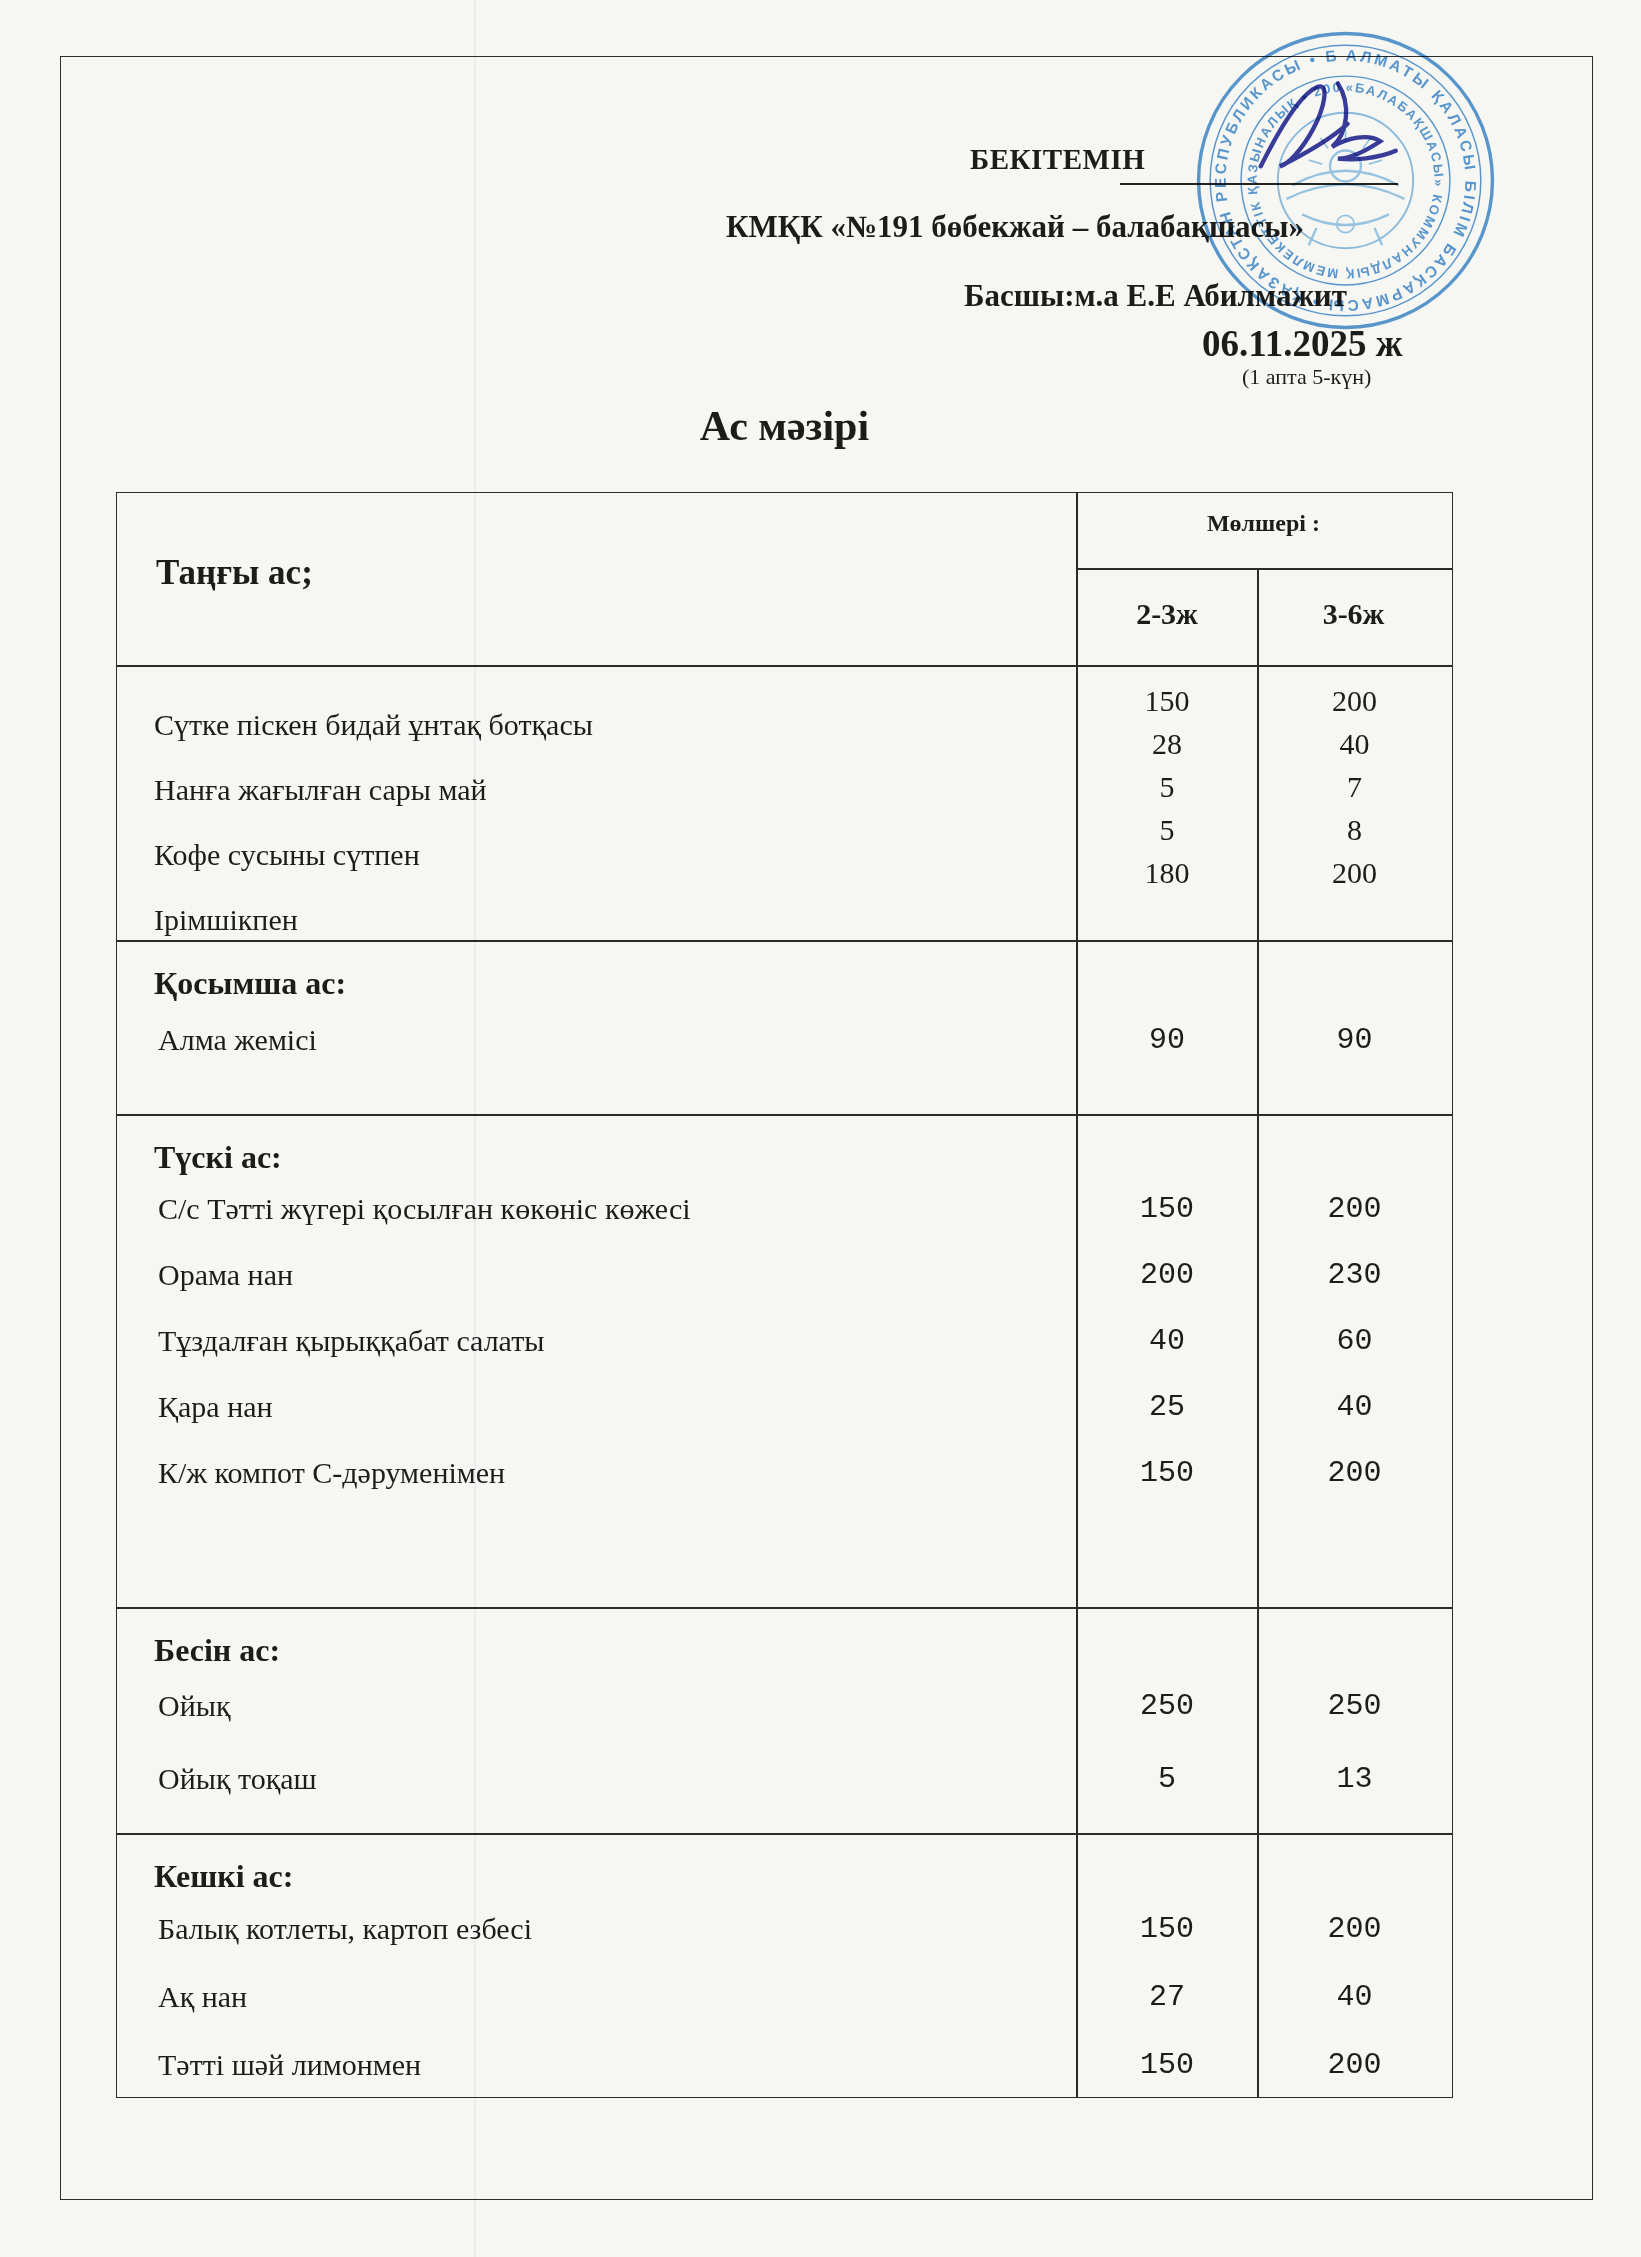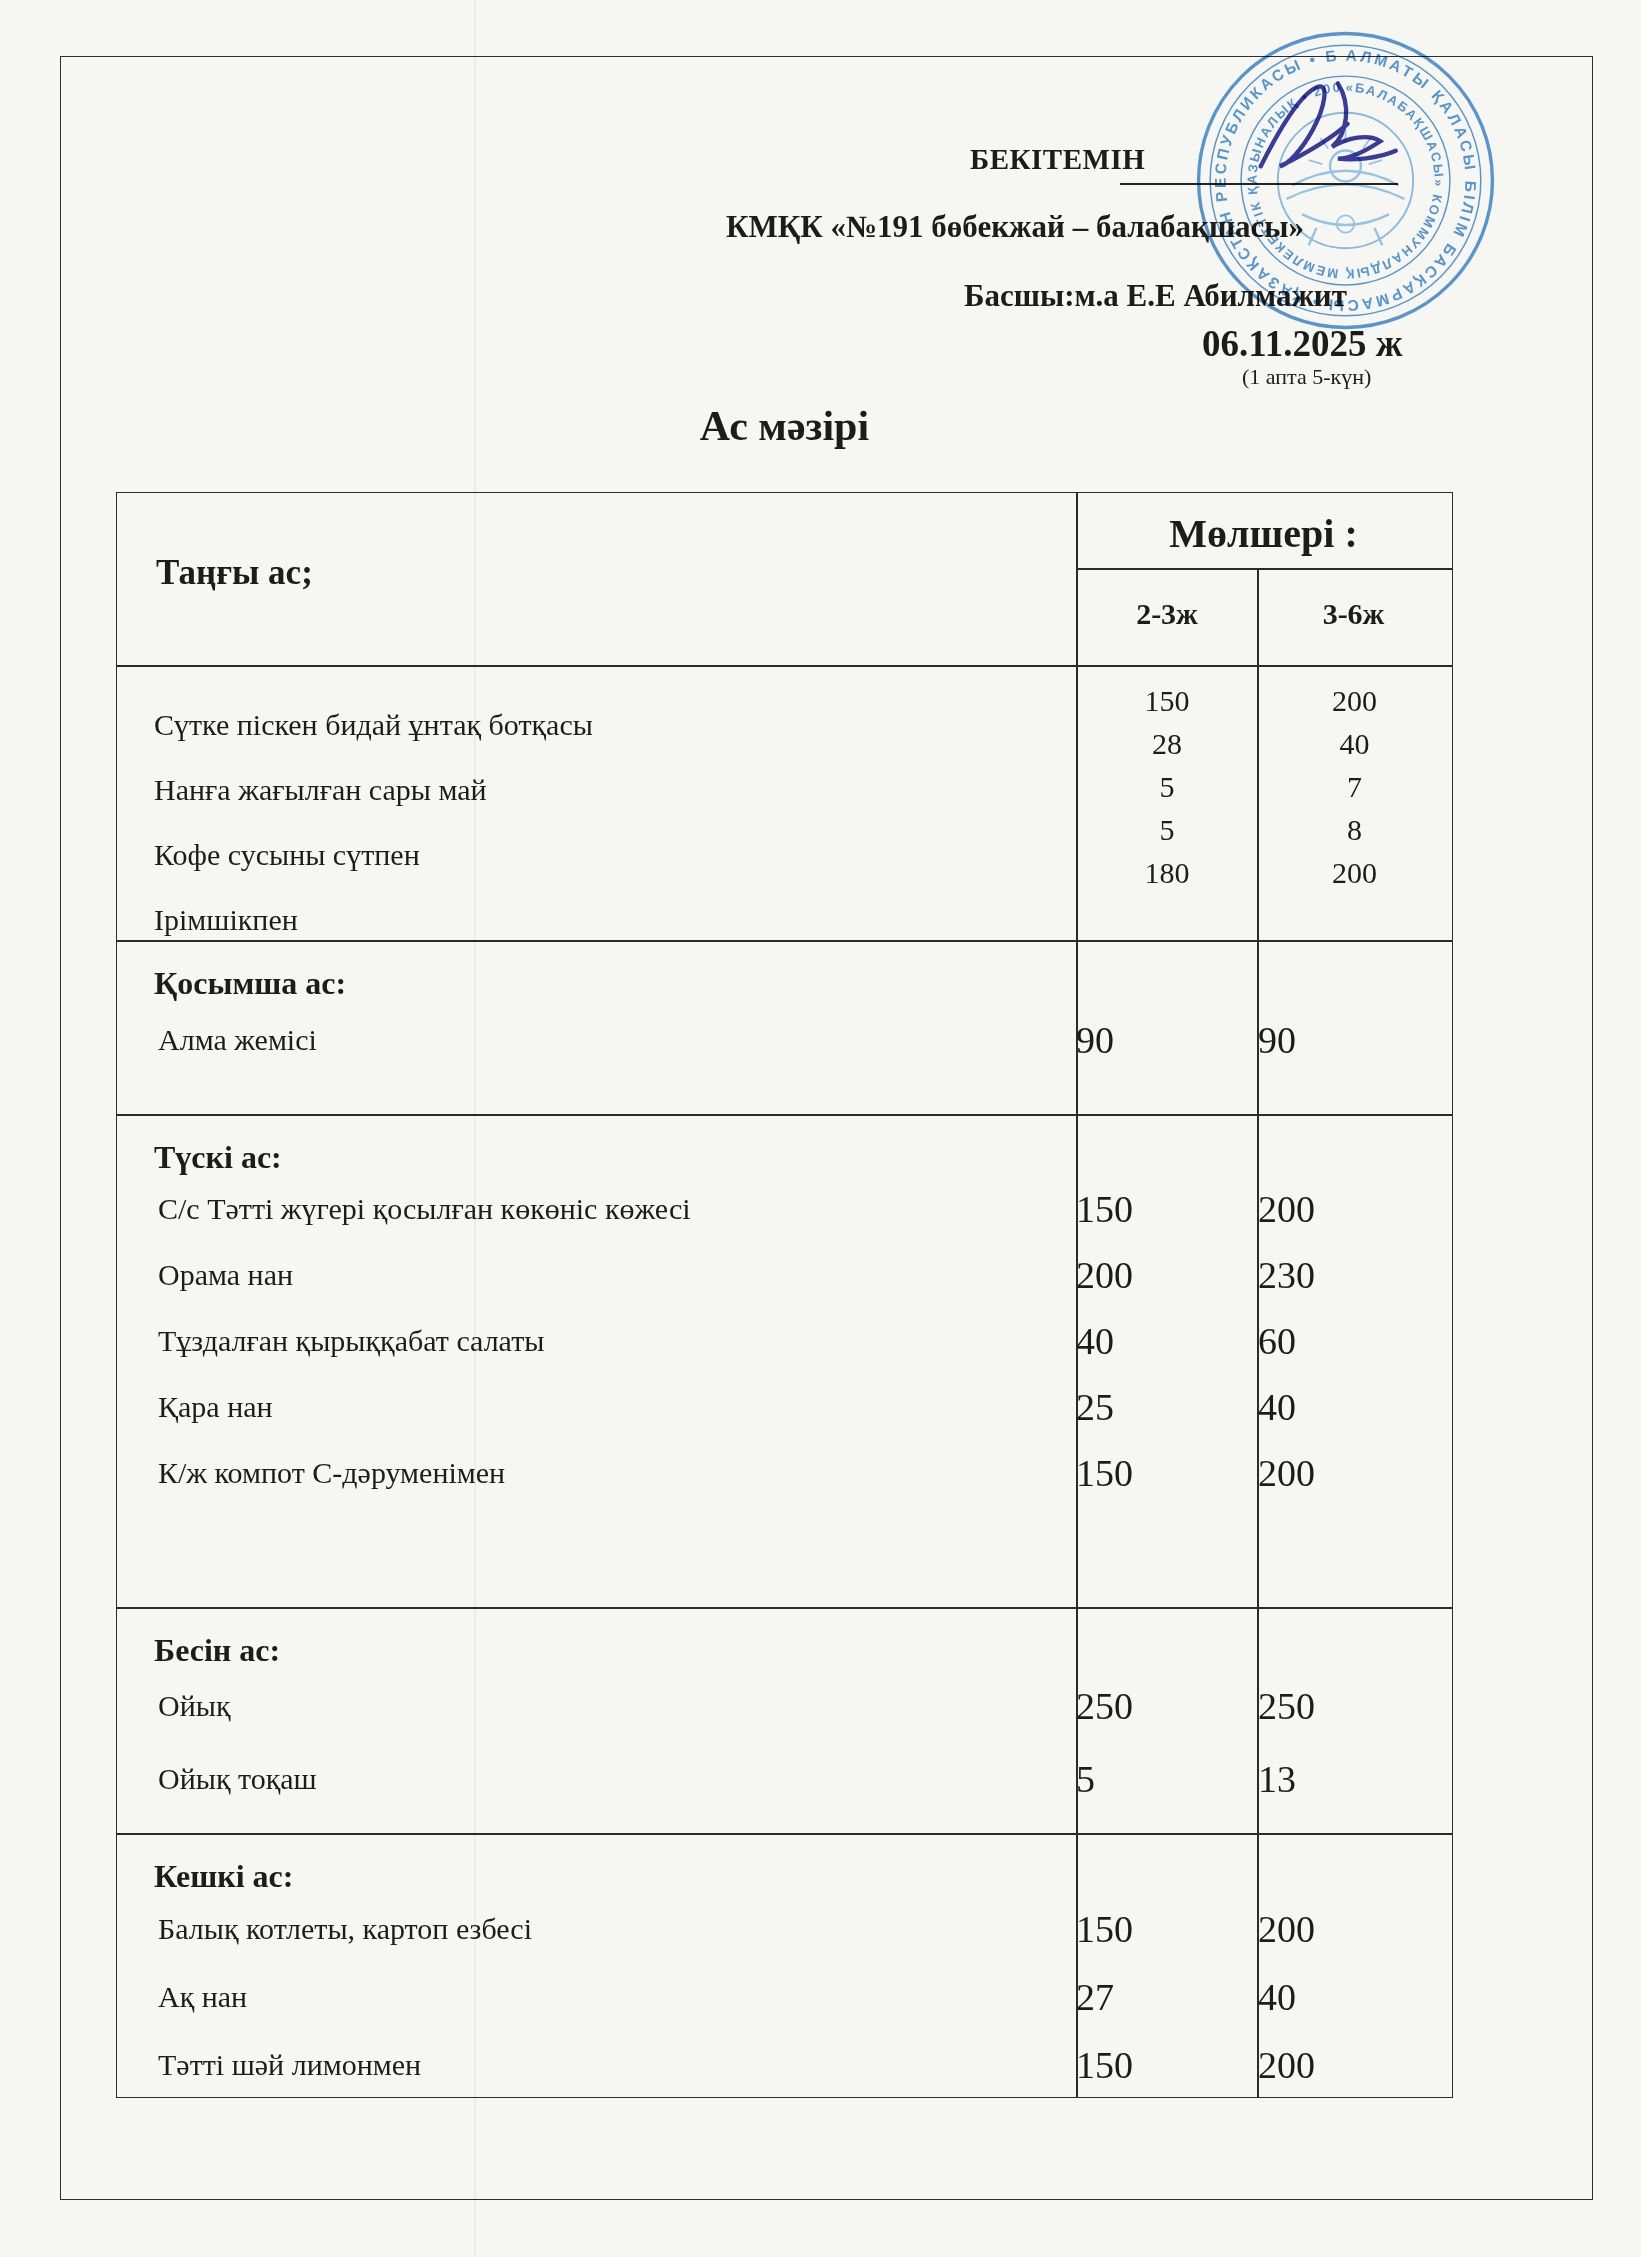--- a/index.html
+++ b/index.html
@@ -24,39 +24,39 @@
   
   .stamp{position:absolute;left:1186px;top:21px;width:319px;height:319px;mix-blend-mode:multiply;opacity:.92;}
   .signature{position:absolute;left:1224px;top:66px;width:222px;height:135px;mix-blend-mode:multiply;}
   
   .menu-table{position:absolute;left:116px;top:492px;width:1337px;height:1606px;border:1.9px solid #2b2b27;box-sizing:border-box;}
   .vline-a{position:absolute;left:959px;top:0;bottom:0;width:1.9px;background:#2b2b27;}
   .vline-b{position:absolute;left:1140px;top:75px;bottom:0;width:1.9px;background:#2b2b27;}
   .hline-portion{position:absolute;left:959px;right:0;top:75px;height:1.9px;background:#2b2b27;}
   .hline-ages{position:absolute;left:0;right:0;top:172px;height:1.9px;background:#2b2b27;}
   .first-col-header{position:absolute;left:39px;top:60px;font-size:35px;font-weight:bold;}
-  .portion-header{position:absolute;left:959px;width:375px;top:17.4px;text-align:center;font-size:40px;font-weight:bold;}
+  .portion-header{position:absolute;left:959px;width:375px;top:17.4px;text-align:center;font-size:24px;font-weight:bold;}
   .age-h{position:absolute;top:104px;text-align:center;font-size:30px;font-weight:bold;}
   .age-h.a1{left:959px;width:182px;}
   .age-h.a2{left:1140px;width:193px;}
   
   .tbody{position:absolute;left:0;right:0;top:174px;bottom:0;}
   .sec{box-sizing:border-box;position:relative;}
   .sec + .sec{border-top:2.9px solid #2b2b27;}
   .sec.s0{height:273px;} .sec.s1{height:174px;} .sec.s2{height:493px;} .sec.s3{height:226px;} .sec.s4{height:368px;}
   .sec.split{display:grid;grid-template-columns:959px 182px 193px;}
   .dishcol{padding:25px 0 0 37px;}
   .dishline{height:65px;display:flex;align-items:center;font-size:30px;}
   .valcol{padding-top:11.6px;text-align:center;}
   .valcol .num{height:43px;line-height:43px;font-size:30px;}
   .sec-title{height:60px;display:flex;align-items:flex-end;padding-left:37px;font-size:32px;font-weight:bold;}
   .row{display:grid;grid-template-columns:959px 182px 193px;align-items:center;}
   .sec.s1 .row{height:75px;} .sec.s2 .row{height:66px;} .sec.s3 .row{height:73px;} .sec.s4 .row{height:68px;}
   .row .dish{padding-left:41px;font-size:30px;}
-  .row .val{font-size:38px;}
+  .row .val{text-align:center;font-size:30px;font-family:Liberation Mono, monospace;}
 </style>
 </head>
 <body>
 
 <div class="fold-line"></div>
 <div class="page-border"></div>
 
 <div class="approve">БЕКІТЕМІН</div>
 <div class="sig-line"></div>
 <div class="org-line">КМҚК «№191 бөбекжай – балабақшасы»</div>

